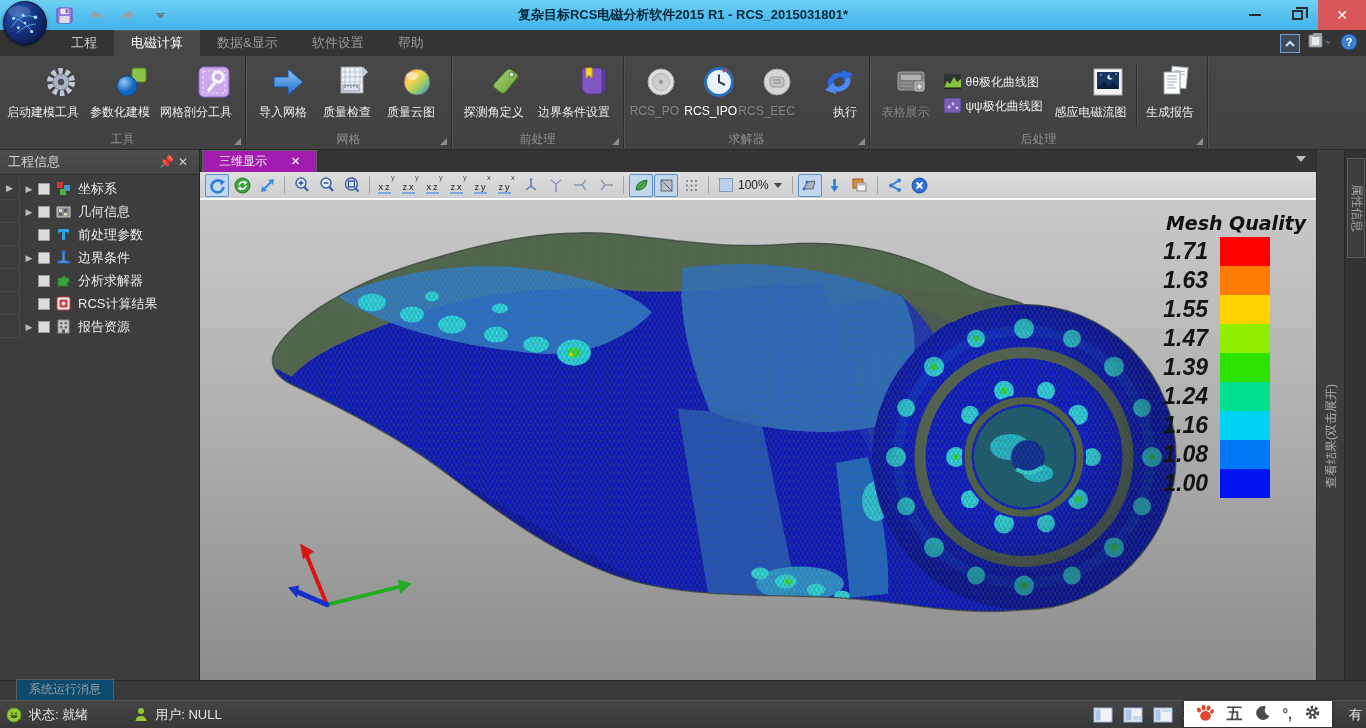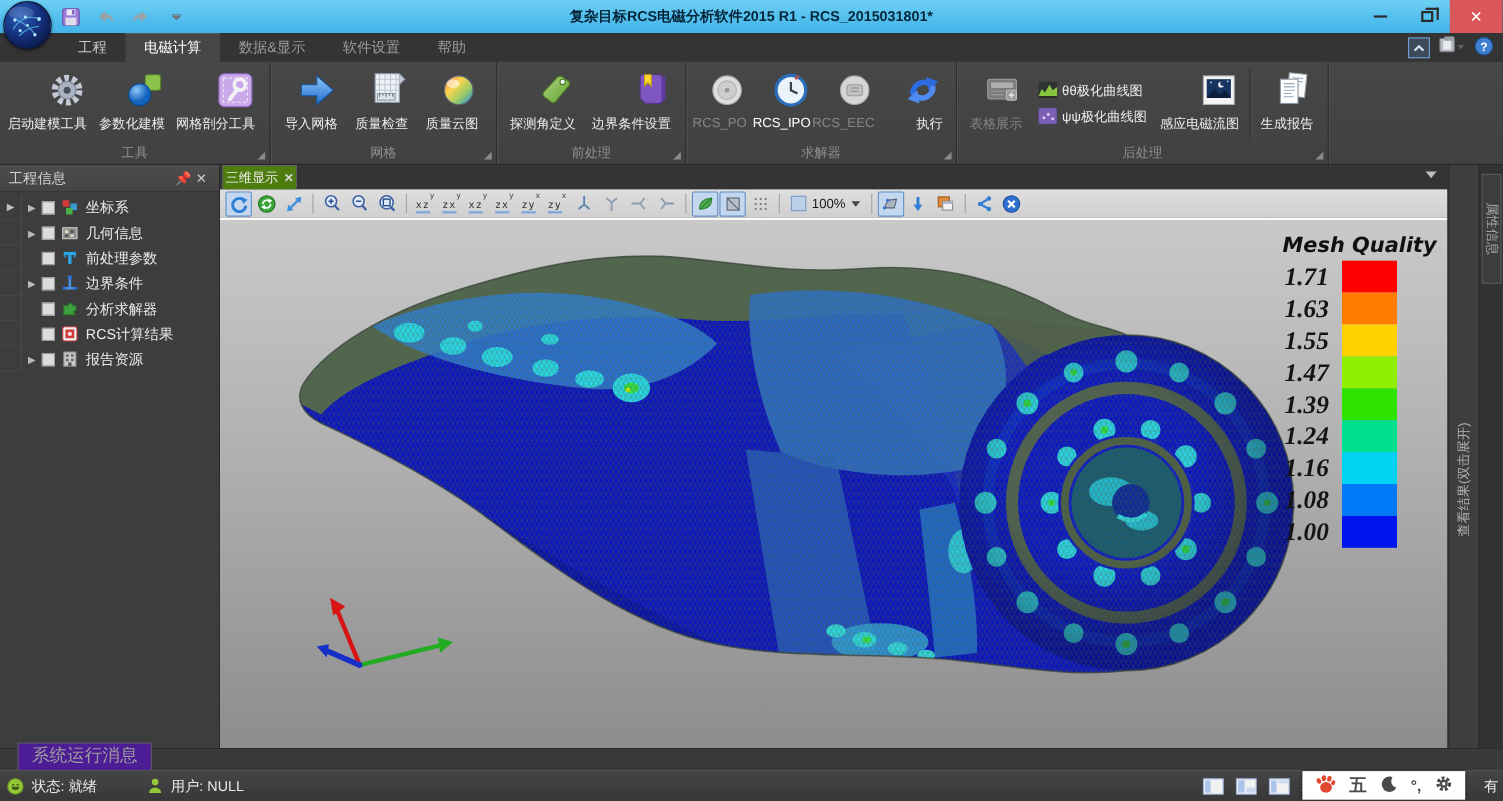--- a/index.html
+++ b/index.html
@@ -52,53 +52,53 @@
   .pin-icon,.close-sm{color:#cfcfcf;font-size:12px;width:16px;text-align:center}
   .tree{flex:1;background:#3d3d3d;padding-top:2px}
   .trow{display:flex;align-items:center;height:23px;color:#eaeaea;font-size:13px}
   .tgutter{width:20px;align-self:stretch;border-right:1px solid #4b4b4b;border-bottom:1px solid #474747;display:flex;align-items:center;justify-content:center;color:#c0c0c0;font-size:9px}
   .texp{width:18px;text-align:center;color:#b9b9b9;font-size:9px}
   .tcheck{width:12px;height:12px;border:1px solid #9a9a9a;background:#dcdcdc;margin:0 5px 0 0;flex:none}
   .ticon{width:17px;height:17px;margin-right:6px;flex:none}
 
   .center{flex:1;display:flex;flex-direction:column;min-width:0}
   .vtabs{height:22px;background:#343434;display:flex;align-items:stretch;position:relative}
-  .vtab{background:#4d7c0f;color:#ececec;font-size:12px;padding:0 2px;display:flex;gap:5px;align-items:center;border:1px solid #5e5e5e;border-bottom:none;margin-left:2px}
+  .vtab{background:#a21caf;color:#ececec;font-size:12px;padding:0 16px;display:flex;gap:24px;align-items:center;border:1px solid #5e5e5e;border-bottom:none;margin-left:2px}
   .vtab-close{color:#d8d8d8;font-weight:bold;font-size:11px}
   .vtab-overflow{position:absolute;right:10px;top:6px;width:0;height:0;border-left:5px solid transparent;border-right:5px solid transparent;border-top:6px solid #bdbdbd}
 
   .vtoolbar{height:28px;background:linear-gradient(#dedede,#cfcfcf);display:flex;align-items:center;padding:0 5px;gap:1px;border-bottom:2px solid #fbfbfb}
   .tbtn{min-width:24px;height:23px;display:flex;align-items:center;justify-content:center;border:1px solid transparent;border-radius:2px;color:#333}
   .tbtn.sel{border-color:#5f8fc9;background:#c3d8ef}
   .tsep{width:1px;height:18px;background:#a3a3a3;margin:0 4px;flex:none}
   .axisbtn{width:23px;height:22px;position:relative;font-family:"DejaVu Sans Mono",monospace;color:#2d2d2d}
   .axisbtn .ax-top{position:absolute;top:0;right:3px;font-size:7px;color:#444}
   .axisbtn .ax-main{position:absolute;bottom:2px;left:3px;font-size:9px;letter-spacing:1px;border-bottom:2px solid #7aa7e0;padding-bottom:0}
   .scale{display:flex;align-items:center;gap:5px;font-size:12px;color:#1d1d1d;padding:0 5px}
   .scale .box{width:14px;height:14px;background:#bcd0ea;border:1px solid #7d9cc4}
   .scale .drop{width:0;height:0;border-left:4px solid transparent;border-right:4px solid transparent;border-top:5px solid #444}
 
   .canvas{flex:1;position:relative;background:linear-gradient(180deg,#c9c9c9 0%,#b3b3b3 40%,#8d8d8d 100%);overflow:hidden}
   .canvas svg.model{position:absolute;inset:0;width:100%;height:100%}
 
   .legend{position:absolute;top:12px;right:4px;width:152px}
   .legend-title{font-family:"DejaVu Sans",sans-serif;font-style:italic;font-weight:bold;font-size:19px;color:#101010;text-align:center;margin-bottom:3px;letter-spacing:0}
   .lrow{display:flex;align-items:center;height:29px}
-  .lval{width:60px;text-align:right;padding-right:12px;font-family:Liberation Serif, serif;font-style:italic;font-weight:bold;font-size:23px;color:#141414}
+  .lval{width:60px;text-align:right;padding-right:12px;font-family:Liberation Sans, sans-serif;font-style:italic;font-weight:bold;font-size:23px;color:#141414}
   .lswatch{width:50px;height:29px;flex:none}
 
   .rstrip{width:28px;background:#3e3e3e;border-left:1px solid #2b2b2b;position:relative}
   .rstrip-text{position:absolute;left:50%;top:54%;transform:translate(-50%,-50%) rotate(-90deg);white-space:nowrap;color:#b2b2b2;font-size:12px}
   .farstrip{width:22px;background:#323232;border-left:1px solid #262626;display:flex;flex-direction:column;align-items:center;padding-top:8px}
   .fartab{border:1px solid #5b5b5b;background:#3d3d3d;width:18px;height:100px;position:relative}
   .fartab span{position:absolute;left:50%;top:50%;transform:translate(-50%,-50%) rotate(90deg);white-space:nowrap;color:#a6a6a6;font-size:12px}
 
   
   .bottabrow{height:20px;background:#3a3a3a;display:flex;align-items:flex-end;padding-left:16px;border-top:1px solid #2b2b2b}
-  .bottab{border:1px solid #5c5c5c;border-bottom:none;padding:1px 12px 2px;color:#9d9d9d;font-size:16px;background:#4c1d95}
+  .bottab{border:1px solid #5c5c5c;border-bottom:none;padding:1px 12px 2px;color:#9d9d9d;font-size:12px;background:#0c4a6e}
   .statusbar{height:28px;background:linear-gradient(#454545,#383838);display:flex;align-items:center;padding:0 4px;color:#e8e8e8;font-size:13px;position:relative;border-top:1px solid #515151}
   .sticon{margin:0 7px 0 14px;display:flex;align-items:center}
   .status-right{margin-left:auto;display:flex;align-items:center;gap:10px}
   .laybtn{display:flex;align-items:center;justify-content:center}
   .dimtext{color:#b9b9b9}
   .ime{position:absolute;right:34px;bottom:1px;background:#fff;height:26px;display:flex;align-items:center;gap:12px;padding:0 11px;box-shadow:0 0 4px rgba(0,0,0,.45);z-index:40}
   .ime .ch{color:#4a4a4a;font-size:16px;font-weight:bold}
   .ime .punct{color:#4a4a4a;font-size:14px;font-weight:bold}
 </style>
 </head>

